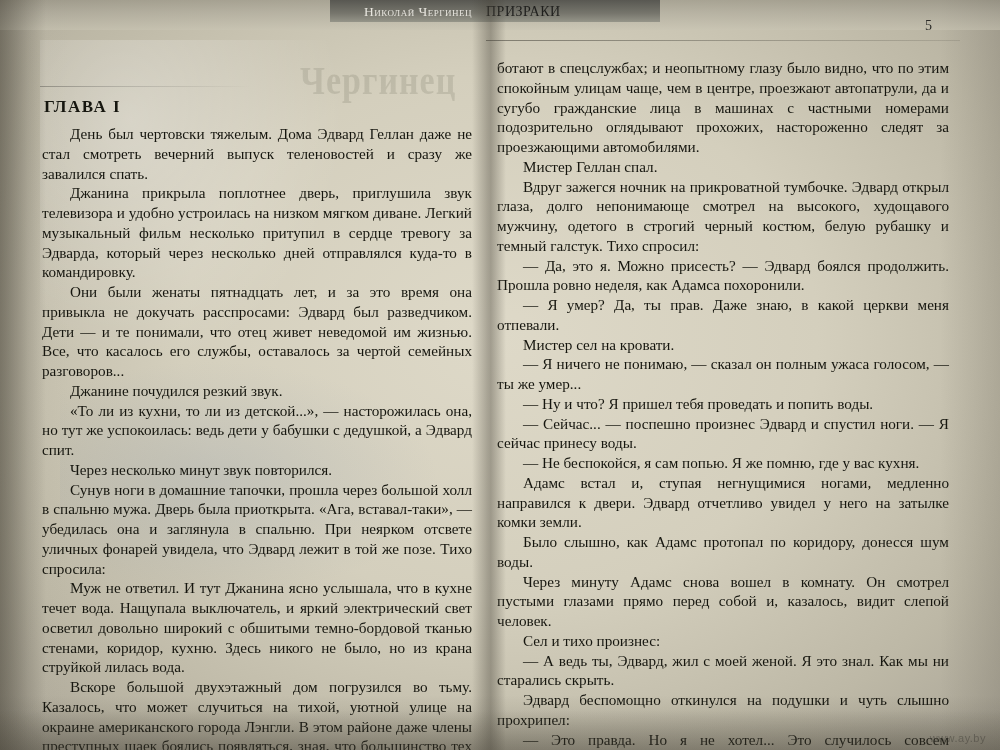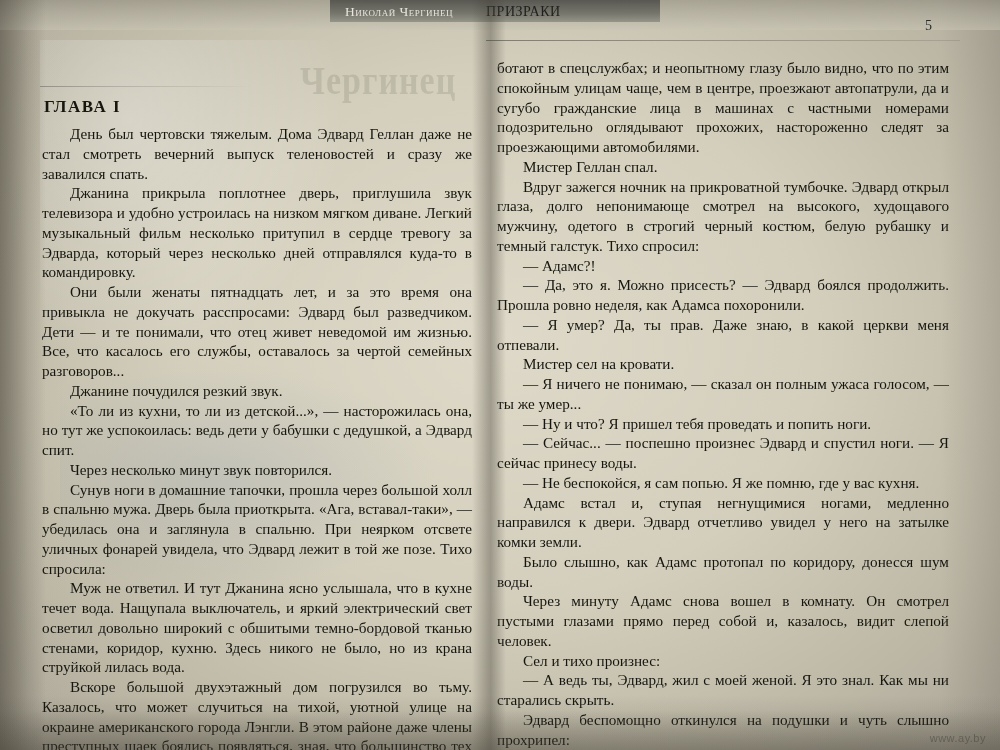--- a/index.html
+++ b/index.html
@@ -39,21 +39,21 @@
     position:absolute;left:330px;top:0;width:330px;height:22px;
     background:linear-gradient(180deg,#4a4a46 0%, #6a6a62 60%, #8d8d82 100%);
     opacity:.85;
   }
   .header{
     position:absolute;top:4px;height:22px;
     font-family:"Liberation Serif", serif;
     font-size:14px;letter-spacing:.5px;color:#2a2a28;
     white-space:nowrap;
   }
-  .header-left{left:345px;color:#e8e6df;font-variant:small-caps;font-size:13.5px;}
+  .header-left{left:364px;color:#e8e6df;font-variant:small-caps;font-size:13.5px;}
   .header-right{left:486px;color:#1f1f1d;font-variant:small-caps;font-size:14px;}
   .folio{position:absolute;right:68px;top:18px;font-size:14px;color:#2b2b28;}
   .rule{
     position:absolute;left:486px;right:40px;top:40px;height:1px;
     background:linear-gradient(90deg, rgba(60,58,50,.55), rgba(60,58,50,.15));
   }
   .rule-left{
     position:absolute;left:40px;width:210px;top:86px;height:1px;
     background:linear-gradient(90deg, rgba(60,58,50,.5), rgba(60,58,50,0));
   }
@@ -134,26 +134,25 @@
     <p>Через несколько минут звук повторился.</p>
     <p>Сунув ноги в домашние тапочки, прошла через большой холл в спальню мужа. Дверь была приоткрыта. «Ага, вставал-таки», — убедилась она и заглянула в спальню. При неярком отсвете уличных фонарей увидела, что Эдвард лежит в той же позе. Тихо спросила:</p>
     <p>Муж не ответил. И тут Джанина ясно услышала, что в кухне течет вода. Нащупала выключатель, и яркий электрический свет осветил довольно широкий с обшитыми темно-бордовой тканью стенами, коридор, кухню. Здесь никого не было, но из крана струйкой лилась вода.</p>
     <p>Вскоре большой двухэтажный дом погрузился во тьму. Казалось, что может случиться на тихой, уютной улице на окраине американского города Лэнгли. В этом районе даже члены преступных шаек боялись появляться, зная, что большинство тех парней, которые ра...</p>
   </div>
 
   <div class="col col-right">
     <p style="text-indent:0">ботают в спецслужбах; и неопытному глазу было видно, что по этим спокойным улицам чаще, чем в центре, проезжают автопатрули, да и сугубо гражданские лица в машинах с частными номерами подозрительно оглядывают прохожих, настороженно следят за проезжающими автомобилями.</p>
     <p>Мистер Геллан спал.</p>
     <p>Вдруг зажегся ночник на прикроватной тумбочке. Эдвард открыл глаза, долго непонимающе смотрел на высокого, худощавого мужчину, одетого в строгий черный костюм, белую рубашку и темный галстук. Тихо спросил:</p>
-    <p>— Адамс?!</p>
     <p>— Да, это я. Можно присесть? — Эдвард боялся продолжить. Прошла ровно неделя, как Адамса похоронили.</p>
     <p>— Я умер? Да, ты прав. Даже знаю, в какой церкви меня отпевали.</p>
     <p>Мистер сел на кровати.</p>
     <p>— Я ничего не понимаю, — сказал он полным ужаса голосом, — ты же умер...</p>
-    <p>— Ну и что? Я пришел тебя проведать и попить ноги.</p>
+    <p>— Ну и что? Я пришел тебя проведать и попить воды.</p>
     <p>— Сейчас... — поспешно произнес Эдвард и спустил ноги. — Я сейчас принесу воды.</p>
     <p>— Не беспокойся, я сам попью. Я же помню, где у вас кухня.</p>
     <p>Адамс встал и, ступая негнущимися ногами, медленно направился к двери. Эдвард отчетливо увидел у него на затылке комки земли.</p>
     <p>Было слышно, как Адамс протопал по коридору, донесся шум воды.</p>
     <p>Через минуту Адамс снова вошел в комнату. Он смотрел пустыми глазами прямо перед собой и, казалось, видит слепой человек.</p>
     <p>Сел и тихо произнес:</p>
     <p>— А ведь ты, Эдвард, жил с моей женой. Я это знал. Как мы ни старались скрыть.</p>
     <p>Эдвард беспомощно откинулся на подушки и чуть слышно прохрипел:</p>
     <p>— Это правда. Но я не хотел... Это случилось совсем неожиданно, я даже не подумал... Она попросила бросить ее утром к центру... Мы разговорились, решили вместе поужинать...</p>
   </div>

